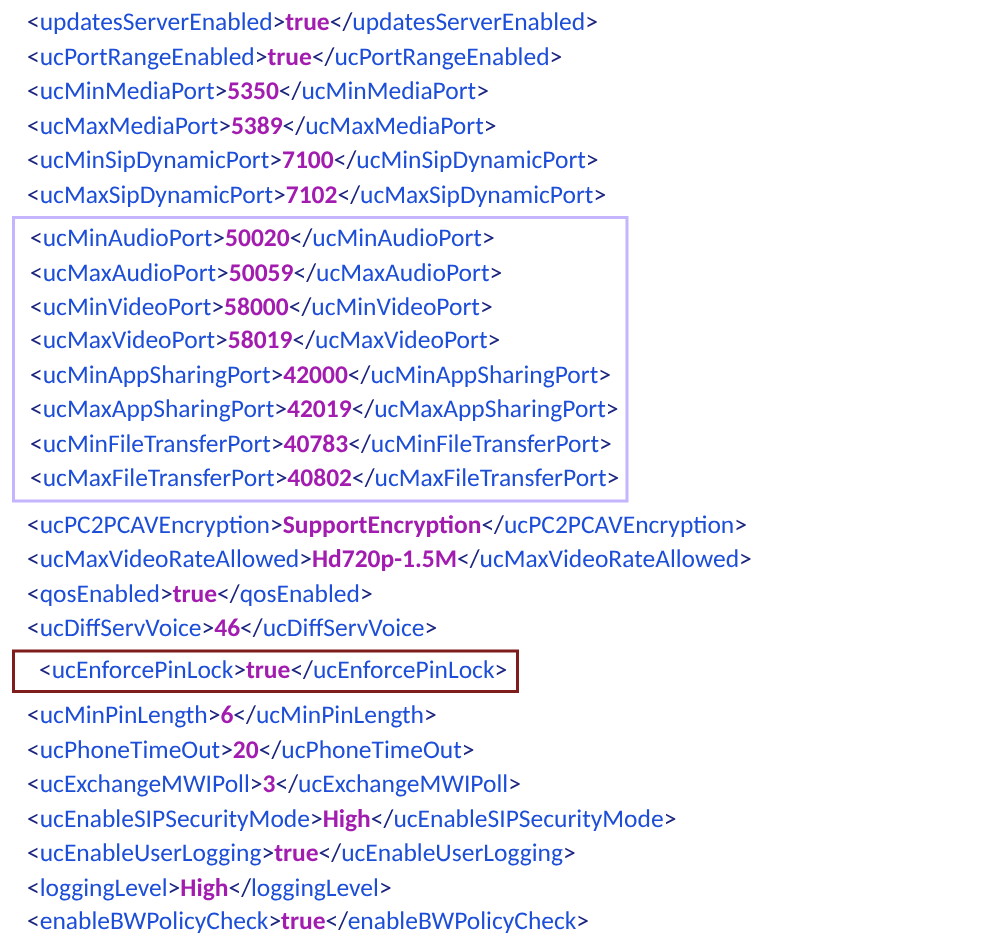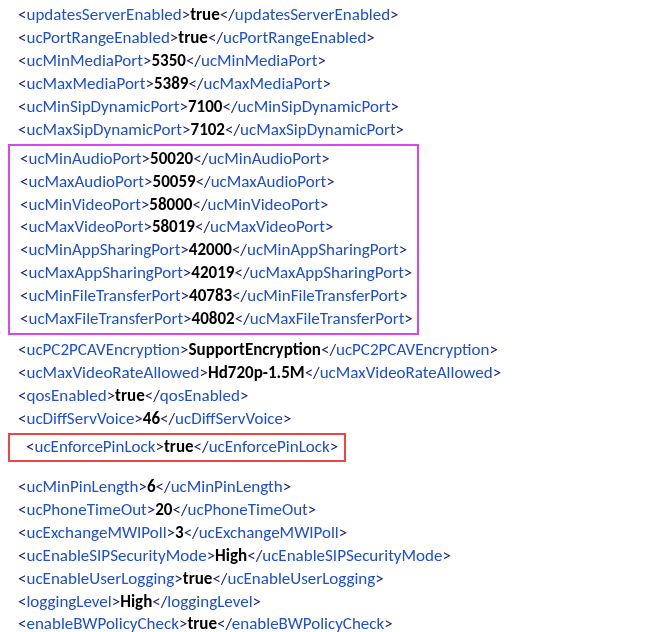--- a/index.html
+++ b/index.html
@@ -12,31 +12,31 @@
     color: #000;
     width: 672px;
     box-sizing: border-box;
   }
   .line {
     white-space: nowrap;
     margin-left: 10px;
   }
   .b  { color: #1a237e; }   
   .t  { color: #1d4ed8; }   
-  .v  { color: #000000; font-weight: 700; } 
+  .v  { color: #a21caf; font-weight: 700; } 
   .box-red {
-    border: 2px solid #d946ef;
+    border: 2px solid #c4b5fd;
     padding: 2px 4px 2px 6px;
     margin: 2px 0 4px 0;
     display: inline-block;
   }
   .box-red .line { margin-left: 4px; }
   .box-inline {
-    border: 2px solid #ef4444;
+    border: 2px solid #7f1d1d;
     padding: 1px 6px 1px 6px;
     display: inline-block;
-    margin: 2px 0 14px 0;
+    margin: 2px 0 4px 0;
   }
 </style>
 </head>
 <body>
 
 <div id="root"><div class="line"><span class="b">&lt;</span><span class="t">updatesServerEnabled</span><span class="b">&gt;</span><span class="v">true</span><span class="b">&lt;/</span><span class="t">updatesServerEnabled</span><span class="b">&gt;</span></div><div class="line"><span class="b">&lt;</span><span class="t">ucPortRangeEnabled</span><span class="b">&gt;</span><span class="v">true</span><span class="b">&lt;/</span><span class="t">ucPortRangeEnabled</span><span class="b">&gt;</span></div><div class="line"><span class="b">&lt;</span><span class="t">ucMinMediaPort</span><span class="b">&gt;</span><span class="v">5350</span><span class="b">&lt;/</span><span class="t">ucMinMediaPort</span><span class="b">&gt;</span></div><div class="line"><span class="b">&lt;</span><span class="t">ucMaxMediaPort</span><span class="b">&gt;</span><span class="v">5389</span><span class="b">&lt;/</span><span class="t">ucMaxMediaPort</span><span class="b">&gt;</span></div><div class="line"><span class="b">&lt;</span><span class="t">ucMinSipDynamicPort</span><span class="b">&gt;</span><span class="v">7100</span><span class="b">&lt;/</span><span class="t">ucMinSipDynamicPort</span><span class="b">&gt;</span></div><div class="line"><span class="b">&lt;</span><span class="t">ucMaxSipDynamicPort</span><span class="b">&gt;</span><span class="v">7102</span><span class="b">&lt;/</span><span class="t">ucMaxSipDynamicPort</span><span class="b">&gt;</span></div><div class="box-red"><div class="line"><span class="b">&lt;</span><span class="t">ucMinAudioPort</span><span class="b">&gt;</span><span class="v">50020</span><span class="b">&lt;/</span><span class="t">ucMinAudioPort</span><span class="b">&gt;</span></div><div class="line"><span class="b">&lt;</span><span class="t">ucMaxAudioPort</span><span class="b">&gt;</span><span class="v">50059</span><span class="b">&lt;/</span><span class="t">ucMaxAudioPort</span><span class="b">&gt;</span></div><div class="line"><span class="b">&lt;</span><span class="t">ucMinVideoPort</span><span class="b">&gt;</span><span class="v">58000</span><span class="b">&lt;/</span><span class="t">ucMinVideoPort</span><span class="b">&gt;</span></div><div class="line"><span class="b">&lt;</span><span class="t">ucMaxVideoPort</span><span class="b">&gt;</span><span class="v">58019</span><span class="b">&lt;/</span><span class="t">ucMaxVideoPort</span><span class="b">&gt;</span></div><div class="line"><span class="b">&lt;</span><span class="t">ucMinAppSharingPort</span><span class="b">&gt;</span><span class="v">42000</span><span class="b">&lt;/</span><span class="t">ucMinAppSharingPort</span><span class="b">&gt;</span></div><div class="line"><span class="b">&lt;</span><span class="t">ucMaxAppSharingPort</span><span class="b">&gt;</span><span class="v">42019</span><span class="b">&lt;/</span><span class="t">ucMaxAppSharingPort</span><span class="b">&gt;</span></div><div class="line"><span class="b">&lt;</span><span class="t">ucMinFileTransferPort</span><span class="b">&gt;</span><span class="v">40783</span><span class="b">&lt;/</span><span class="t">ucMinFileTransferPort</span><span class="b">&gt;</span></div><div class="line"><span class="b">&lt;</span><span class="t">ucMaxFileTransferPort</span><span class="b">&gt;</span><span class="v">40802</span><span class="b">&lt;/</span><span class="t">ucMaxFileTransferPort</span><span class="b">&gt;</span></div></div><div class="line"><span class="b">&lt;</span><span class="t">ucPC2PCAVEncryption</span><span class="b">&gt;</span><span class="v">SupportEncryption</span><span class="b">&lt;/</span><span class="t">ucPC2PCAVEncryption</span><span class="b">&gt;</span></div><div class="line"><span class="b">&lt;</span><span class="t">ucMaxVideoRateAllowed</span><span class="b">&gt;</span><span class="v">Hd720p-1.5M</span><span class="b">&lt;/</span><span class="t">ucMaxVideoRateAllowed</span><span class="b">&gt;</span></div><div class="line"><span class="b">&lt;</span><span class="t">qosEnabled</span><span class="b">&gt;</span><span class="v">true</span><span class="b">&lt;/</span><span class="t">qosEnabled</span><span class="b">&gt;</span></div><div class="line"><span class="b">&lt;</span><span class="t">ucDiffServVoice</span><span class="b">&gt;</span><span class="v">46</span><span class="b">&lt;/</span><span class="t">ucDiffServVoice</span><span class="b">&gt;</span></div><div class="box-inline"><div class="line"><span class="b">&lt;</span><span class="t">ucEnforcePinLock</span><span class="b">&gt;</span><span class="v">true</span><span class="b">&lt;/</span><span class="t">ucEnforcePinLock</span><span class="b">&gt;</span></div></div><div class="line"><span class="b">&lt;</span><span class="t">ucMinPinLength</span><span class="b">&gt;</span><span class="v">6</span><span class="b">&lt;/</span><span class="t">ucMinPinLength</span><span class="b">&gt;</span></div><div class="line"><span class="b">&lt;</span><span class="t">ucPhoneTimeOut</span><span class="b">&gt;</span><span class="v">20</span><span class="b">&lt;/</span><span class="t">ucPhoneTimeOut</span><span class="b">&gt;</span></div><div class="line"><span class="b">&lt;</span><span class="t">ucExchangeMWIPoll</span><span class="b">&gt;</span><span class="v">3</span><span class="b">&lt;/</span><span class="t">ucExchangeMWIPoll</span><span class="b">&gt;</span></div><div class="line"><span class="b">&lt;</span><span class="t">ucEnableSIPSecurityMode</span><span class="b">&gt;</span><span class="v">High</span><span class="b">&lt;/</span><span class="t">ucEnableSIPSecurityMode</span><span class="b">&gt;</span></div><div class="line"><span class="b">&lt;</span><span class="t">ucEnableUserLogging</span><span class="b">&gt;</span><span class="v">true</span><span class="b">&lt;/</span><span class="t">ucEnableUserLogging</span><span class="b">&gt;</span></div><div class="line"><span class="b">&lt;</span><span class="t">loggingLevel</span><span class="b">&gt;</span><span class="v">High</span><span class="b">&lt;/</span><span class="t">loggingLevel</span><span class="b">&gt;</span></div><div class="line"><span class="b">&lt;</span><span class="t">enableBWPolicyCheck</span><span class="b">&gt;</span><span class="v">true</span><span class="b">&lt;/</span><span class="t">enableBWPolicyCheck</span><span class="b">&gt;</span></div></div>
 
 </body></html>

